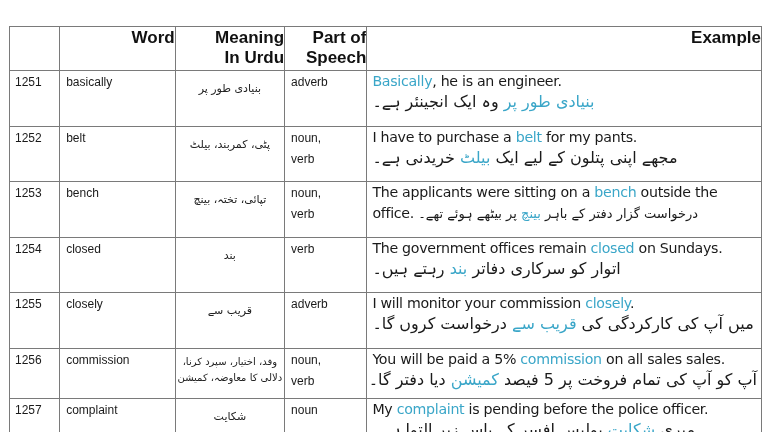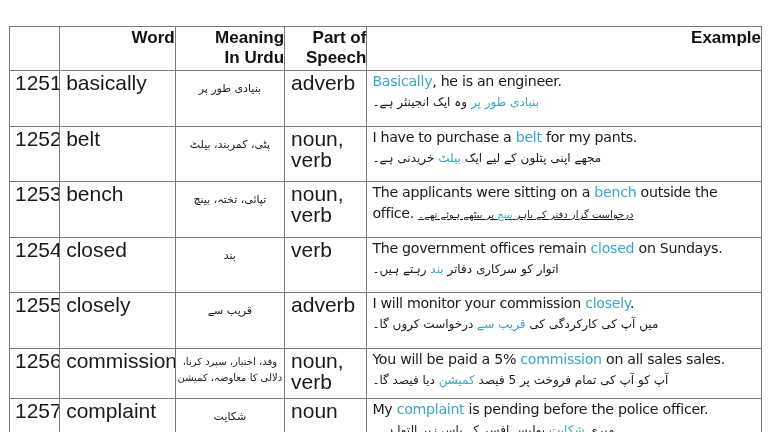--- a/index.html
+++ b/index.html
@@ -38,21 +38,21 @@
       height: 44.5px;
     }
     .col-num { width: 50px; }
     .col-word { width: 115px; }
     .col-urdu { width: 109px; }
     .col-pos { width: 82px; }
     .col-ex { width: 393px; }
 
     .cell-num, .cell-word, .cell-pos {
       font-family: "Liberation Sans", sans-serif;
-      font-size: 21px;
+      font-size: 12px;
       line-height: 21px;
       color: #1a1a1a;
       padding-left: 6px !important;
       padding-top: 1px !important;
     }
     .cell-num { padding-left: 5px !important; }
     .cell-urdu {
       font-family: "DejaVu Sans", sans-serif;
       font-size: 11px;
       line-height: 15px;
@@ -72,29 +72,28 @@
     .ex-en {
       display: block;
       line-height: 20px;
       white-space: nowrap;
       letter-spacing: -0.3px;
     }
     .ex-ur {
       display: block;
       direction: rtl;
       text-align: left;
-      font-size: 12px;
+      font-size: 16px;
       line-height: 22px;
       white-space: nowrap;
     }
     .ex-ur-inline {
       direction: rtl;
       unicode-bidi: embed;
-      font-size: 10px;
-      text-decoration: underline;
+      font-size: 13px;
     }
     .hl { color: #3aa6c8; }
   </style>
 </head>
 <body>
 
 <table class="vocab-table">
   <colgroup>
     <col class="col-num">
       <col class="col-word">
@@ -168,21 +167,21 @@
       </td>
     </tr>
 
     <tr>
       <td class="cell-num">1256</td>
       <td class="cell-word">commission</td>
       <td class="cell-urdu two-line"><span>وفد، اختیار، سپرد کرنا،</span><br><span>دلالی کا معاوضہ، کمیشن</span></td>
       <td class="cell-pos"><span>noun,</span><br><span>verb</span></td>
       <td class="cell-ex">
         <span class="ex-en"><span>You will be paid a 5% </span><span class="hl">commission</span><span> on all sales sales.</span></span>
-        <span class="ex-ur"><span>آپ کو آپ کی تمام فروخت پر 5 فیصد </span><span class="hl">کمیشن</span><span> دیا فیصد گا۔</span></span>
+        <span class="ex-ur"><span>آپ کو آپ کی تمام فروخت پر 5 فیصد </span><span class="hl">کمیشن</span><span> دیا دفتر گا۔</span></span>
       </td>
     </tr>
 
     <tr>
       <td class="cell-num">1257</td>
       <td class="cell-word">complaint</td>
       <td class="cell-urdu">شکایت</td>
       <td class="cell-pos"><span>noun</span></td>
       <td class="cell-ex">
         <span class="ex-en"><span>My </span><span class="hl">complaint</span><span> is pending before the police officer.</span></span>

